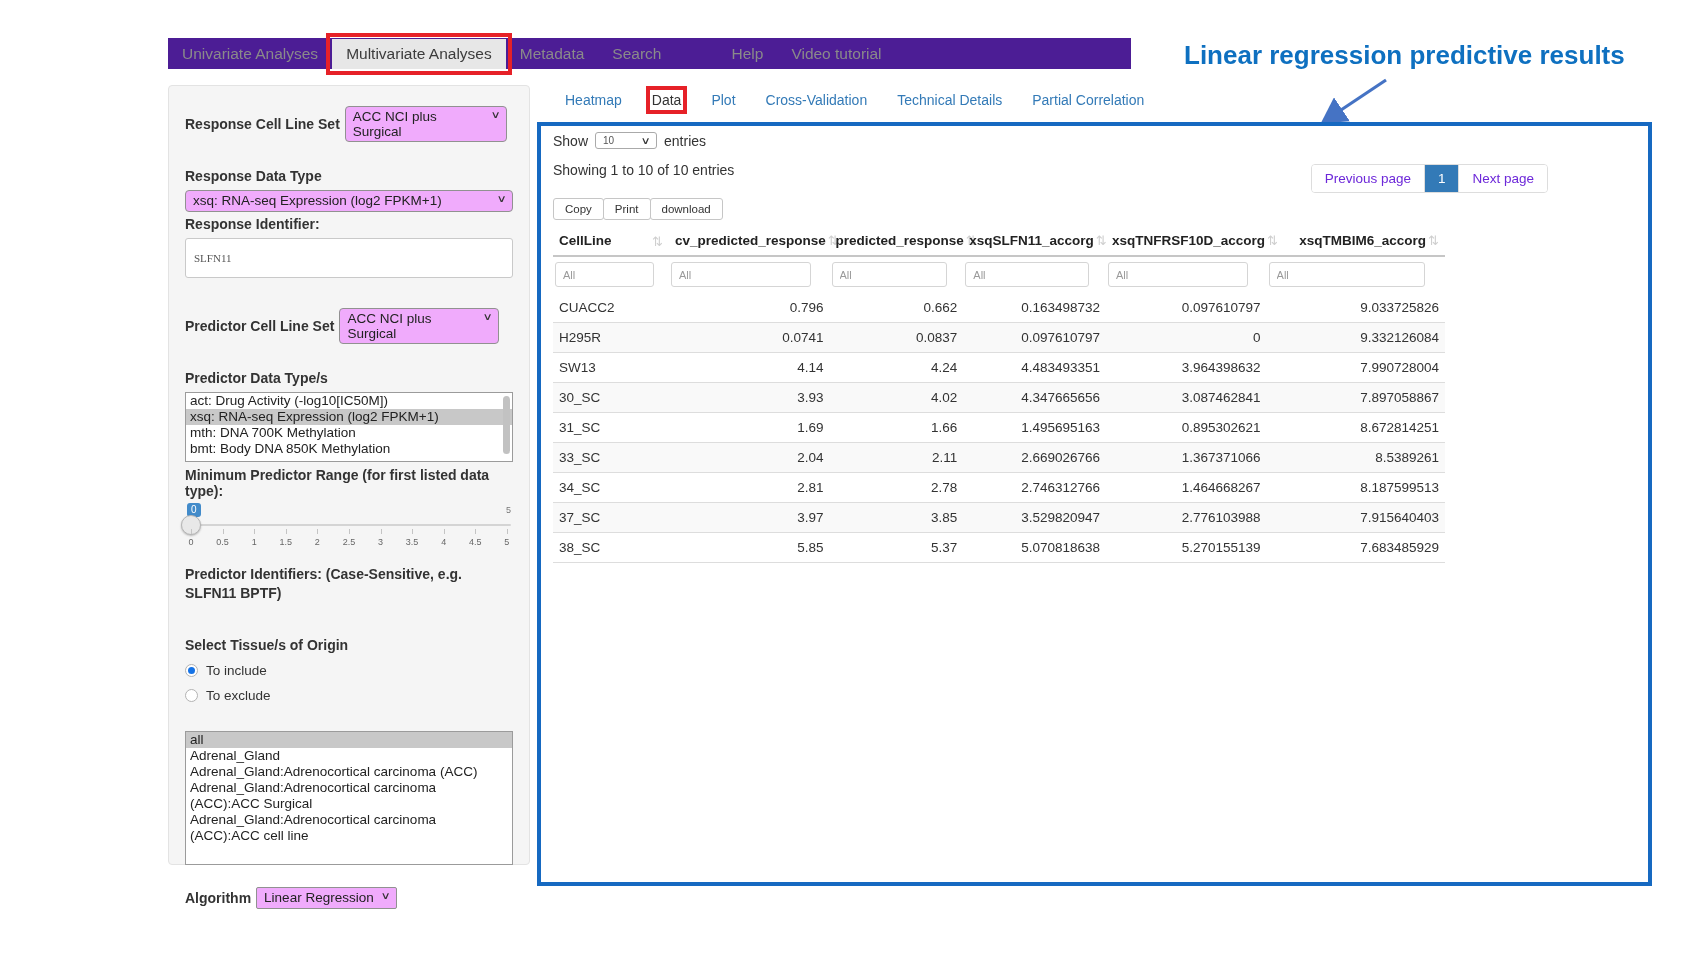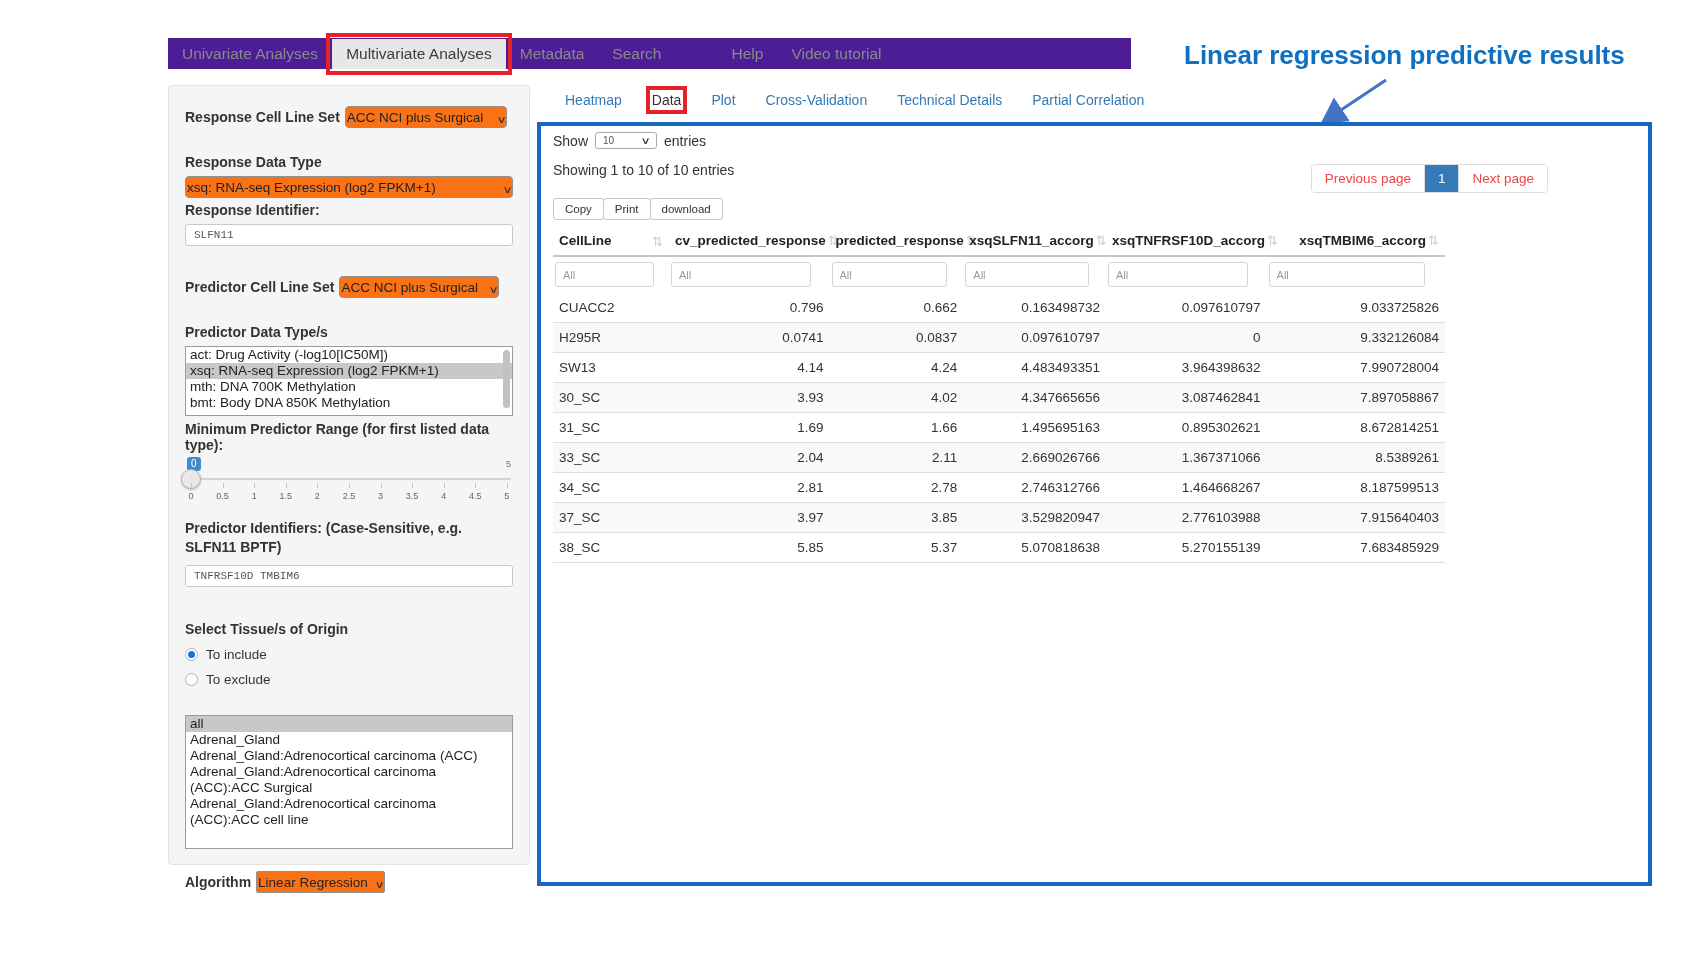--- a/index.html
+++ b/index.html
@@ -19,27 +19,27 @@
   .annotation { position:absolute; left:1168px; top:40px; width:480px;
                 font-size:26px; font-weight:bold; color:#0e70c0; white-space:nowrap;margin-left:16px; }
   .annotation-arrow { position:absolute; left:1300px; top:74px; }
 
   
   .sidebar { position:absolute; left:168px; top:85px; width:362px; height:780px;
              background:#f5f5f5; border:1px solid #e3e3e3; border-radius:4px;
              padding:20px 16px 16px 16px; font-size:14px; }
   .fld-label { font-weight:bold; color:#333; font-size:14px; }
   .inline-row { display:flex; align-items:center; gap:5px; }
-  .sel-box { display:inline-flex; align-items:flex-end; justify-content:space-between;
-             background:#f97316; border:1px solid #919191; border-radius:4px;
-             padding:2px 1px; font-size:13.5px; color:#222; min-height:22px; cursor:pointer; }
+  .sel-box { display:inline-flex; align-items:flex-start; justify-content:space-between;
+             background:#f0abfc; border:1px solid #919191; border-radius:4px;
+             padding:2px 7px; font-size:13.5px; color:#222; min-height:22px; cursor:pointer; }
   .sel-box .chev { font-size:10px; color:#333; margin-left:8px; transform:scaleX(1.4); }
   .txt-input { background:#fff; border:1px solid #c9c9c9; border-radius:3px;
-               width:100%; height:22px; font-size:11px; color:#555; padding:0 8px;
-               font-family:Liberation Mono, monospace; }
+               width:100%; height:40px; font-size:11px; color:#555; padding:0 8px;
+               font-family:Liberation Serif, serif; }
   .listbox { background:#fff; border:1px solid #9b9b9b; font-size:13.5px; color:#222;
              position:relative; overflow:hidden; }
   .listbox .opt { padding:0 4px; line-height:16px; cursor:pointer; }
   .listbox .opt.sel { background:#c8c8c8; }
   .lb-scroll { position:absolute; right:2px; top:3px; width:7px; background:#c2c2c2; border-radius:4px; }
   
   .slider-wrap { position:relative; height:52px; margin-top:4px; }
   .slider-badge { position:absolute; left:2px; top:0; background:#428bca; color:#fff;
                   font-size:10px; padding:0 4px; border-radius:3px; line-height:14px; }
   .slider-max { position:absolute; right:2px; top:2px; font-size:9px; color:#777; }
@@ -64,21 +64,21 @@
   .bluebox { position:absolute; left:537px; top:122px; width:1115px; height:764px;
              border:4px solid #1669c1; background:#fff; }
   .show-row { position:absolute; left:12px; top:6px; display:flex; align-items:center; gap:7px; font-size:14px; color:#333; }
   .show-sel { display:inline-flex; align-items:center; justify-content:space-between;
               border:1px solid #aaa; border-radius:3px; background:#fff; width:62px; padding:2px 7px; cursor:pointer; }
   .show-sel .val { font-size:10px; color:#555; }
   .show-sel .chev { font-size:10px; color:#333; transform:scaleX(1.4); }
   .info-line { position:absolute; left:12px; top:36px; font-size:14px; color:#333; }
   .pagination { position:absolute; right:100px; top:38px; display:flex; border:1px solid #ddd; border-radius:4px;
                 overflow:hidden; font-size:13.5px; }
-  .page-btn { padding:6px 13px; color:#ef4444; background:#fff; cursor:pointer; border-left:1px solid #ddd; }
+  .page-btn { padding:6px 13px; color:#6d28d9; background:#fff; cursor:pointer; border-left:1px solid #ddd; }
   .page-btn:first-child { border-left:none; }
   .page-btn.current { background:#337ab7; color:#fff; cursor:default; }
   .dt-buttons { position:absolute; left:12px; top:72px; display:flex; }
   .dt-btn { border:1px solid #c6c6c6; background:#fff; border-radius:3px; padding:4px 11px;
             font-size:11.5px; color:#333; margin-right:-1px; cursor:pointer; font-family:"Liberation Sans", sans-serif; }
 
   
   .results { position:absolute; left:12px; top:100px; width:892px; border-collapse:collapse; table-layout:fixed; }
   .results th { font-size:13.5px; font-weight:bold; color:#222; padding:7px 6px; text-align:left;
                 border-bottom:2px solid #c6c6c6; position:relative; cursor:pointer; }
@@ -170,21 +170,20 @@
           <span>2.5</span>
           <span>3</span>
           <span>3.5</span>
           <span>4</span>
           <span>4.5</span>
           <span>5</span>
         </div>
     </div>
 
     <div class="fld-label" style="margin-top:10px; line-height:19px">Predictor Identifiers: (Case-Sensitive, e.g. SLFN11 BPTF)</div>
-    <input class="txt-input" style="margin-top: 8px;" value="TNFRSF10D TMBIM6">
 
     <div class="fld-label" style="margin-top:34px">Select Tissue/s of Origin</div>
     <div class="radio-row">
       <span class="radio sel"></span>
       <span>To include</span>
     </div>
     <div class="radio-row">
       <span class="radio"></span>
       <span>To exclude</span>
     </div>

